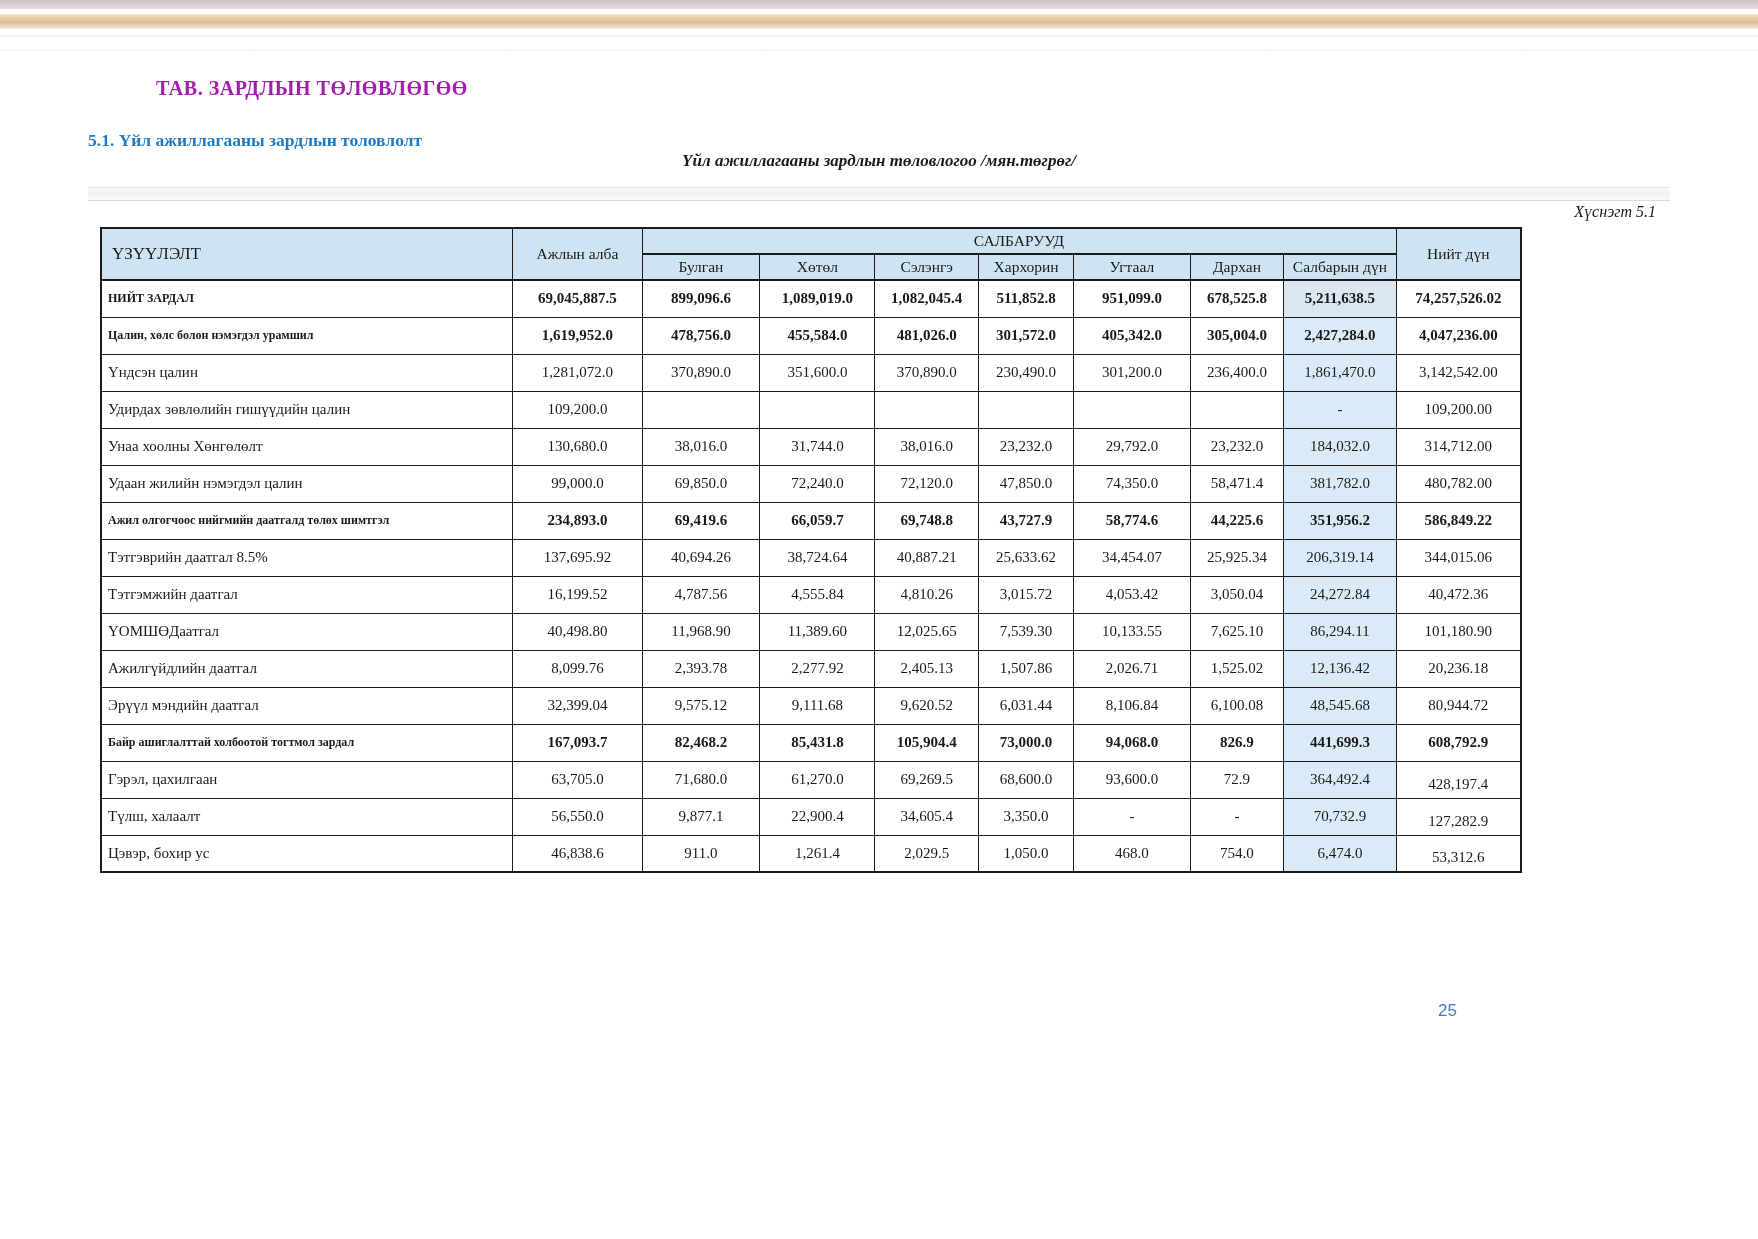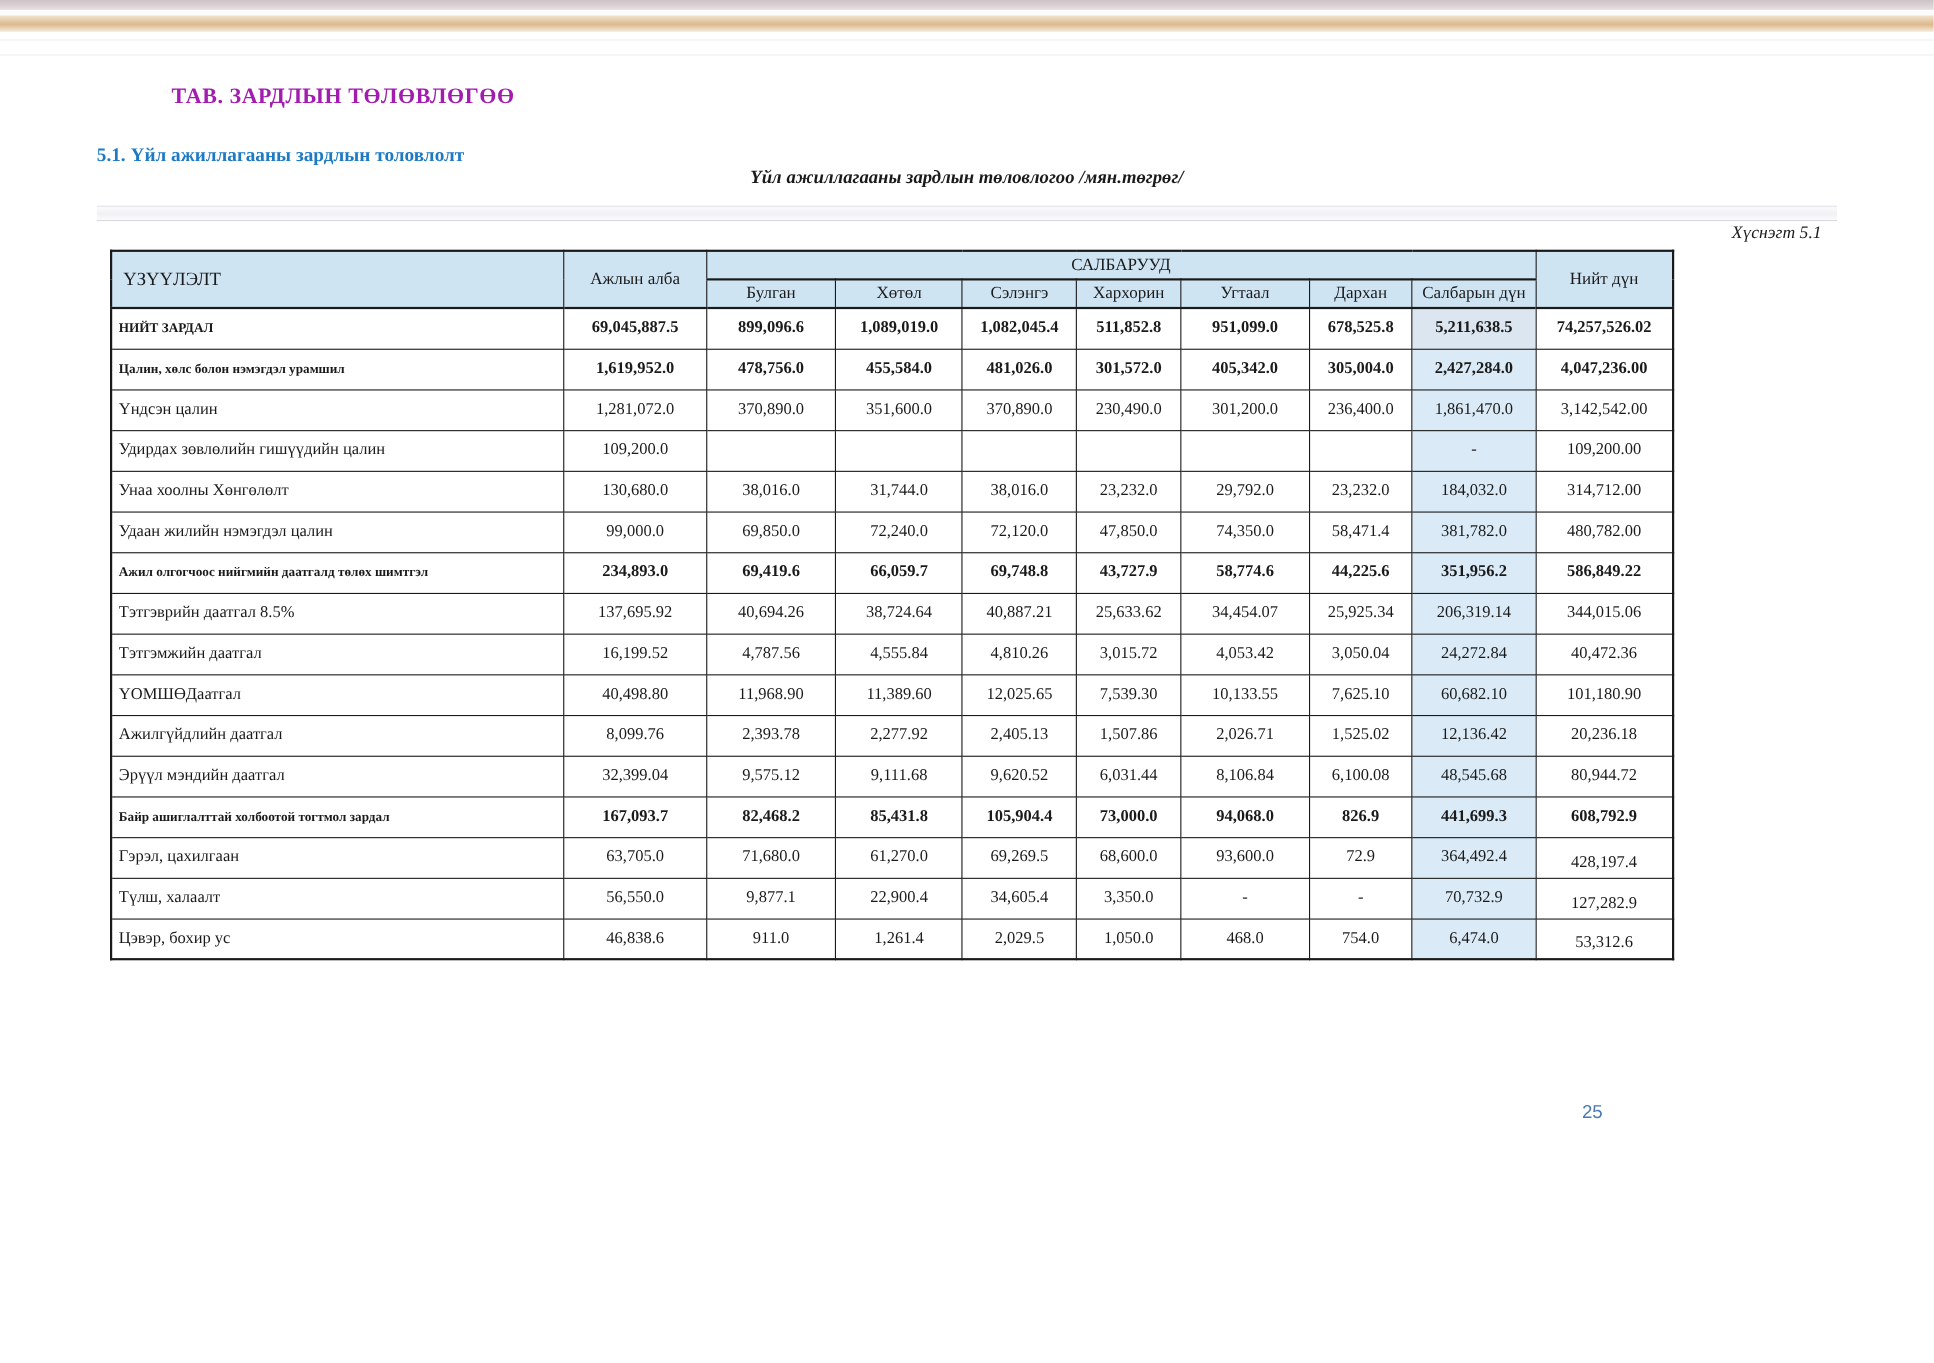--- a/index.html
+++ b/index.html
@@ -217,21 +217,21 @@
         </tr>
         <tr>
           <td class="c-label">ҮОМШӨДаатгал</td>
           <td class="c-num col-1">40,498.80</td>
           <td class="c-num col-2">11,968.90</td>
           <td class="c-num col-3">11,389.60</td>
           <td class="c-num col-4">12,025.65</td>
           <td class="c-num col-5">7,539.30</td>
           <td class="c-num col-6">10,133.55</td>
           <td class="c-num col-7">7,625.10</td>
-          <td class="c-num col-8">60,682.10</td>
+          <td class="c-num col-8">86,294.11</td>
           <td class="c-num col-9">101,180.90</td>
         </tr>
         <tr>
           <td class="c-label">Ажилгүйдлийн даатгал</td>
           <td class="c-num col-1">8,099.76</td>
           <td class="c-num col-2">2,393.78</td>
           <td class="c-num col-3">2,277.92</td>
           <td class="c-num col-4">2,405.13</td>
           <td class="c-num col-5">1,507.86</td>
           <td class="c-num col-6">2,026.71</td>

